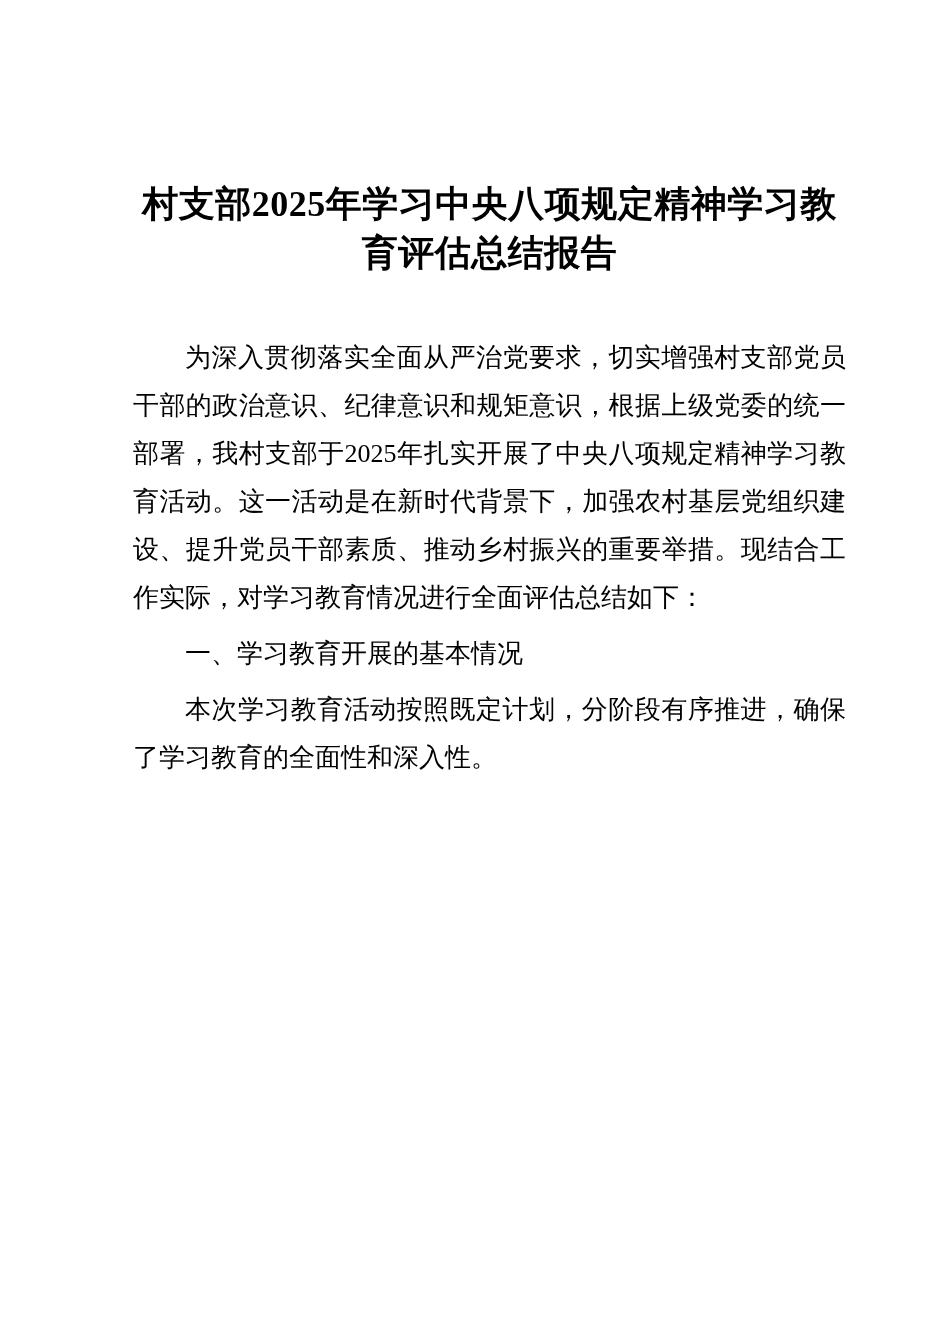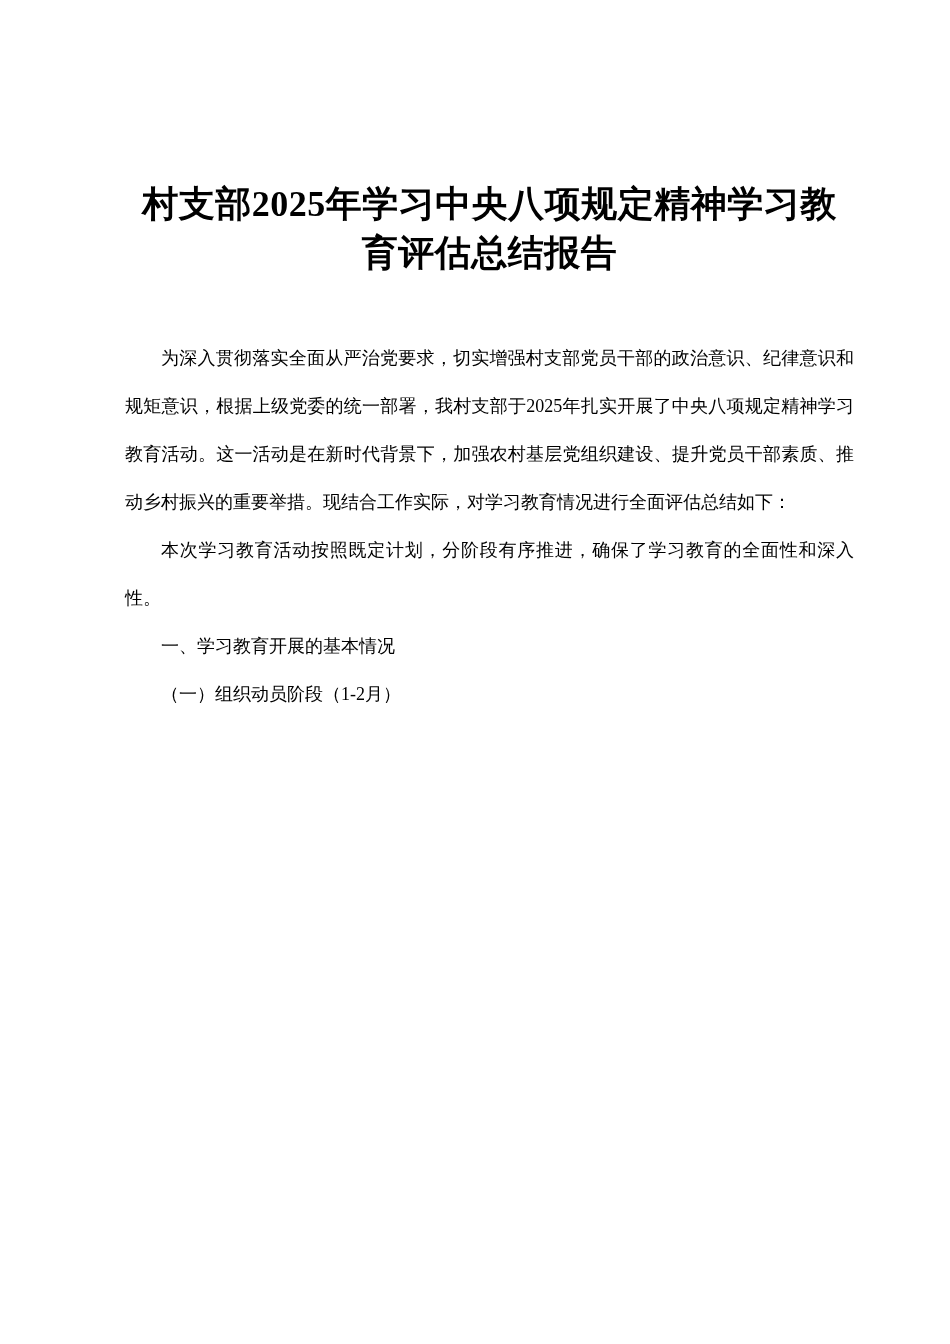--- a/index.html
+++ b/index.html
@@ -20,35 +20,34 @@
   }
   .doc-title {
     margin: 0 0 56px 0;
     font-size: 36px;
     line-height: 49px;
     font-weight: bold;
     text-align: center;
     letter-spacing: 0.5px;
   }
   .doc-body p {
-    margin: 0;
-    font-size: 18px;
+    margin: 8px;
+    font-size: 26px;
     line-height: 48px;
     text-align: justify;
     text-indent: 2em;
     word-break: break-all;
   }
 </style>
 </head>
 <body>
 
 <div class="page">
 
   <h1 class="doc-title">村支部2025年学习中央八项规定精神学习教育评估总结报告</h1>
 
   <div class="doc-body">
     <p>为深入贯彻落实全面从严治党要求，切实增强村支部党员干部的政治意识、纪律意识和规矩意识，根据上级党委的统一部署，我村支部于2025年扎实开展了中央八项规定精神学习教育活动。这一活动是在新时代背景下，加强农村基层党组织建设、提升党员干部素质、推动乡村振兴的重要举措。现结合工作实际，对学习教育情况进行全面评估总结如下：</p>
+    <p>一、学习教育开展的基本情况</p>
     <p>本次学习教育活动按照既定计划，分阶段有序推进，确保了学习教育的全面性和深入性。</p>
-    <p>一、学习教育开展的基本情况</p>
-    <p>（一）组织动员阶段（1-2月）</p>
   </div>
 
 </div>
 
 </body></html>

